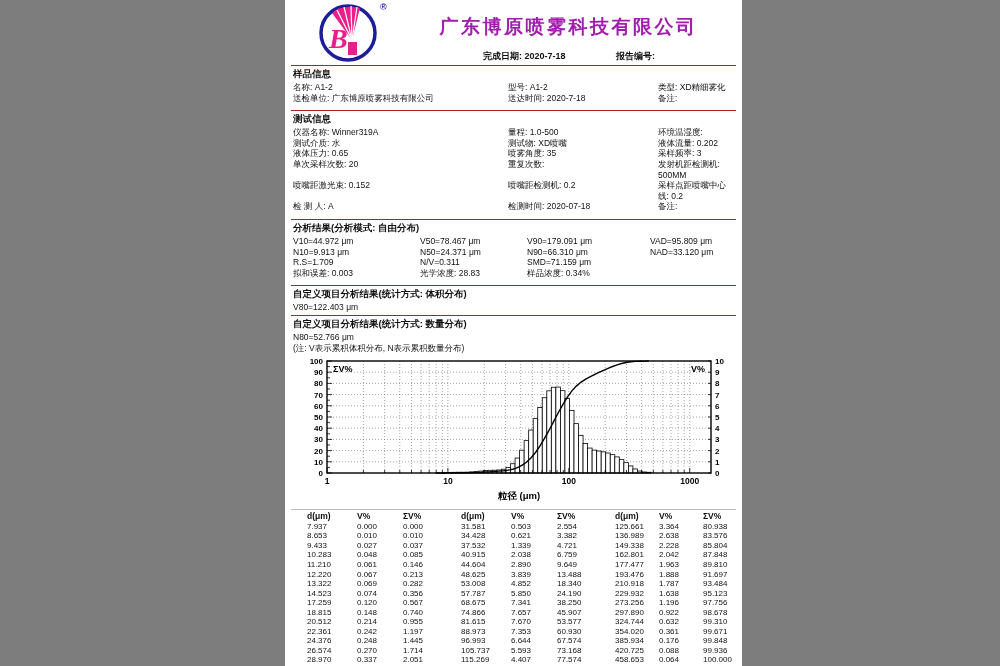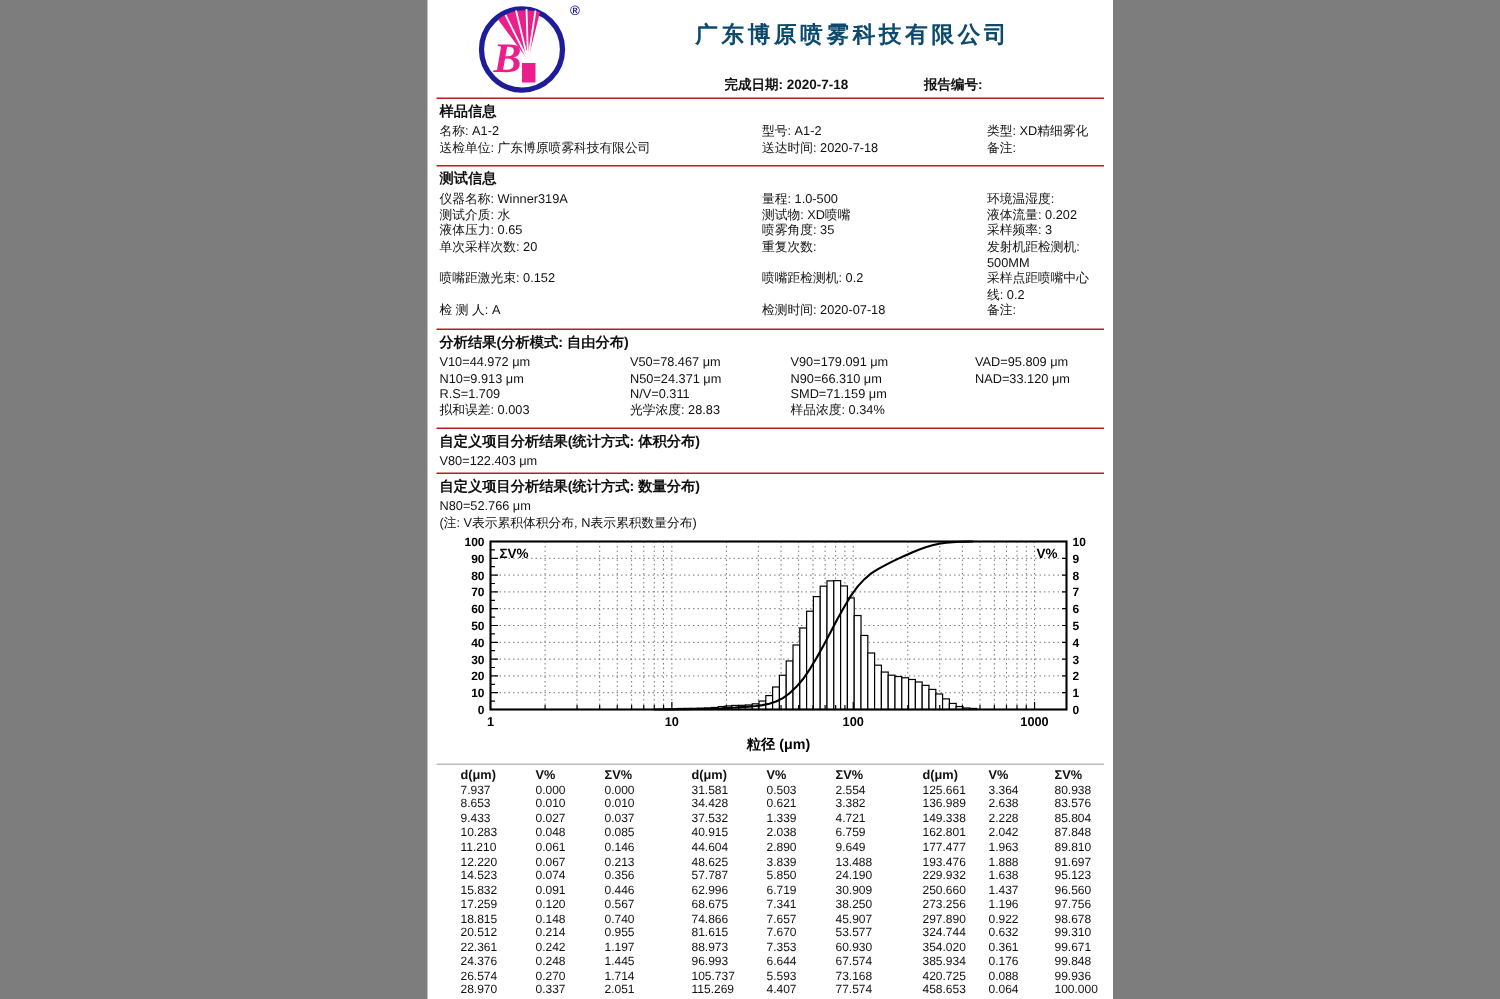--- a/index.html
+++ b/index.html
@@ -5,22 +5,22 @@
   * { margin:0; padding:0; box-sizing:border-box; }
   html,body { width:1000px; height:666px; }
   .canvas { width:1000px; height:666px; background:#7d7d7d; position:relative;
             font-family:"Liberation Sans", sans-serif; color:#111; overflow:hidden; }
   .page { position:absolute; left:285px; top:0; width:457px; height:666px; background:#ffffff; }
 
   
   .header { position:relative; height:64px; }
   .logo { position:absolute; left:33px; top:2px; width:70px; height:62px; }
   .reg-mark { position:absolute; left:62px; top:0px; font-size:9px; color:#1d1d99; font-weight:bold; }
-  .company { text-align:center; padding:14px 0 0 110px; font-size:15px; font-weight:bold;
-             color:#0c4a6e; letter-spacing:2.5px; font-family:"Liberation Serif", serif; }
+  .company { text-align:center; padding:14px 0 0 110px; font-size:19px; font-weight:bold;
+             color:#a21caf; letter-spacing:2.5px; font-family:"Liberation Serif", serif; }
   .meta { position:absolute; left:0; top:50px; width:100%; font-size:9px; font-weight:bold; }
   .meta .m1 { margin-left:198px; }
   .meta .m2 { margin-left:48px; }
 
   
   .section-title { margin:1px 6px 0; border-top:1px solid #b91c1c; font-size:9.5px; font-weight:bold;
                    padding:2px 0 1px 2px; }
   .rows { padding:0 6px 6px 8px; font-size:8.5px; }
   .info-row { display:grid; line-height:10.6px; }
   .rows-3 .info-row { grid-template-columns:215px 150px 1fr; }
@@ -394,42 +394,42 @@
           <span>0.067</span>
           <span>0.213</span>
           <span>48.625</span>
           <span>3.839</span>
           <span>13.488</span>
           <span>193.476</span>
           <span>1.888</span>
           <span>91.697</span>
         </div>
         <div class="trow ">
+          <span>13.322</span>
+          <span>0.069</span>
+          <span>0.282</span>
+          <span>53.008</span>
+          <span>4.852</span>
+          <span>18.340</span>
+          <span>210.918</span>
+          <span>1.787</span>
+          <span>93.484</span>
+        </div>
+        <div class="trow ">
           <span>14.523</span>
           <span>0.074</span>
           <span>0.356</span>
           <span>57.787</span>
           <span>5.850</span>
           <span>24.190</span>
           <span>229.932</span>
           <span>1.638</span>
           <span>95.123</span>
         </div>
         <div class="trow ">
-          <span>15.832</span>
-          <span>0.091</span>
-          <span>0.446</span>
-          <span>62.996</span>
-          <span>6.719</span>
-          <span>30.909</span>
-          <span>250.660</span>
-          <span>1.437</span>
-          <span>96.560</span>
-        </div>
-        <div class="trow ">
           <span>17.259</span>
           <span>0.120</span>
           <span>0.567</span>
           <span>68.675</span>
           <span>7.341</span>
           <span>38.250</span>
           <span>273.256</span>
           <span>1.196</span>
           <span>97.756</span>
         </div>

